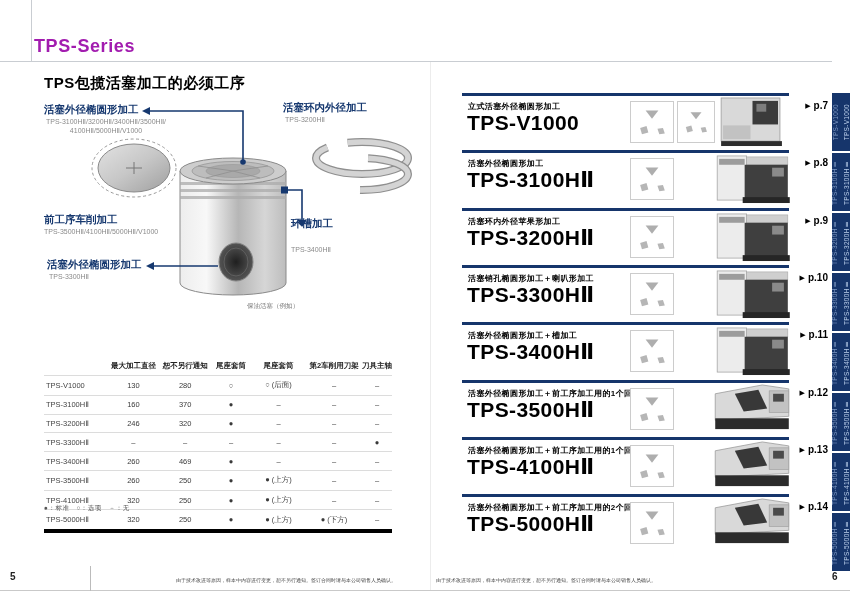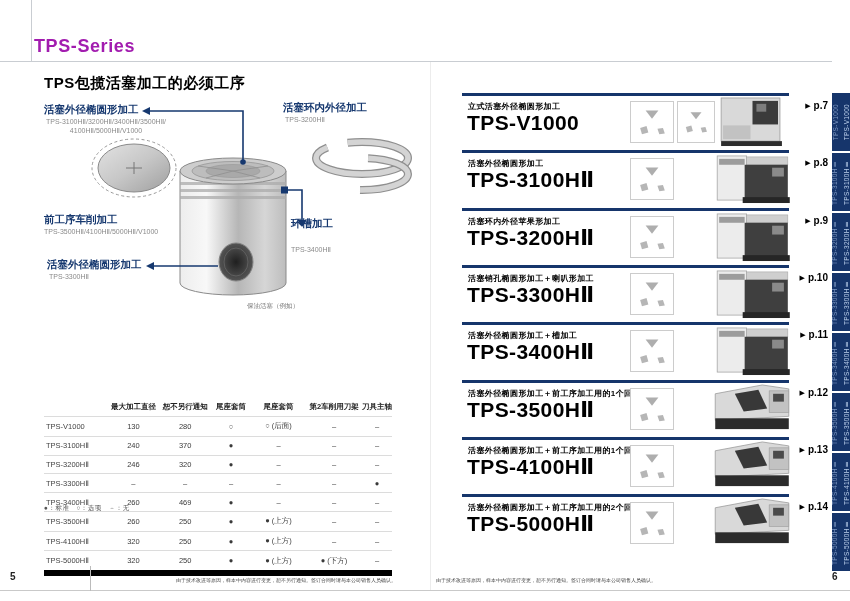--- a/index.html
+++ b/index.html
@@ -15,21 +15,21 @@
 
   #page-title{left:44px;top:74px;font-size:15px;font-weight:bold;color:#000000;letter-spacing:.5px;}
 
   
   .dlabel{font-size:10.5px;font-weight:bold;color:#16386f;white-space:nowrap;}
   .dmodels{font-size:7px;color:#8a8a8a;line-height:1.35;white-space:nowrap;}
   #diagram-caption{font-size:6.5px;color:#777;}
 
   
   #spec-table-wrap{left:44px;top:356px;width:348px;}
-  #spec-table-wrap table{width:100%;border-collapse:collapse;border-bottom:6px solid #000000;margin-top:41px;}
+  #spec-table-wrap table{width:100%;border-collapse:collapse;border-bottom:4px solid #000000;}
   #spec-table-wrap th{font-size:7.5px;font-weight:bold;color:#222;padding:5px 0 4px;text-align:center;white-space:nowrap;}
   #spec-table-wrap td{font-size:7.5px;color:#3a3a3a;text-align:center;padding:4.4px 0;border-top:1px solid #dcdcdc;white-space:nowrap;}
   #spec-table-wrap td:first-child{text-align:left;padding-left:2px;color:#444;}
   #table-legend{left:44px;top:504px;font-size:6.5px;color:#555;letter-spacing:.5px;}
 
   
   #product-list{left:462px;top:93px;width:368px;height:462px;}
   .prow{position:absolute;left:0;width:368px;height:70px;}
   .prow .bar{position:absolute;left:0;top:0;width:327px;height:3px;background:#16356b;}
   .prow .desc{position:absolute;left:6px;top:8px;font-size:8px;font-weight:bold;color:#000;letter-spacing:.4px;white-space:nowrap;}
@@ -202,21 +202,21 @@
     <td>TPS-V1000</td>
     <td>130</td>
     <td>280</td>
     <td>○</td>
     <td>○ (后面)</td>
     <td>–</td>
     <td>–</td>
   </tr>
           <tr>
     <td>TPS-3100HⅡ</td>
-    <td>240</td>
+    <td>160</td>
     <td>370</td>
     <td>●</td>
     <td>–</td>
     <td>–</td>
     <td>–</td>
   </tr>
           <tr>
     <td>TPS-3200HⅡ</td>
     <td>246</td>
     <td>320</td>

